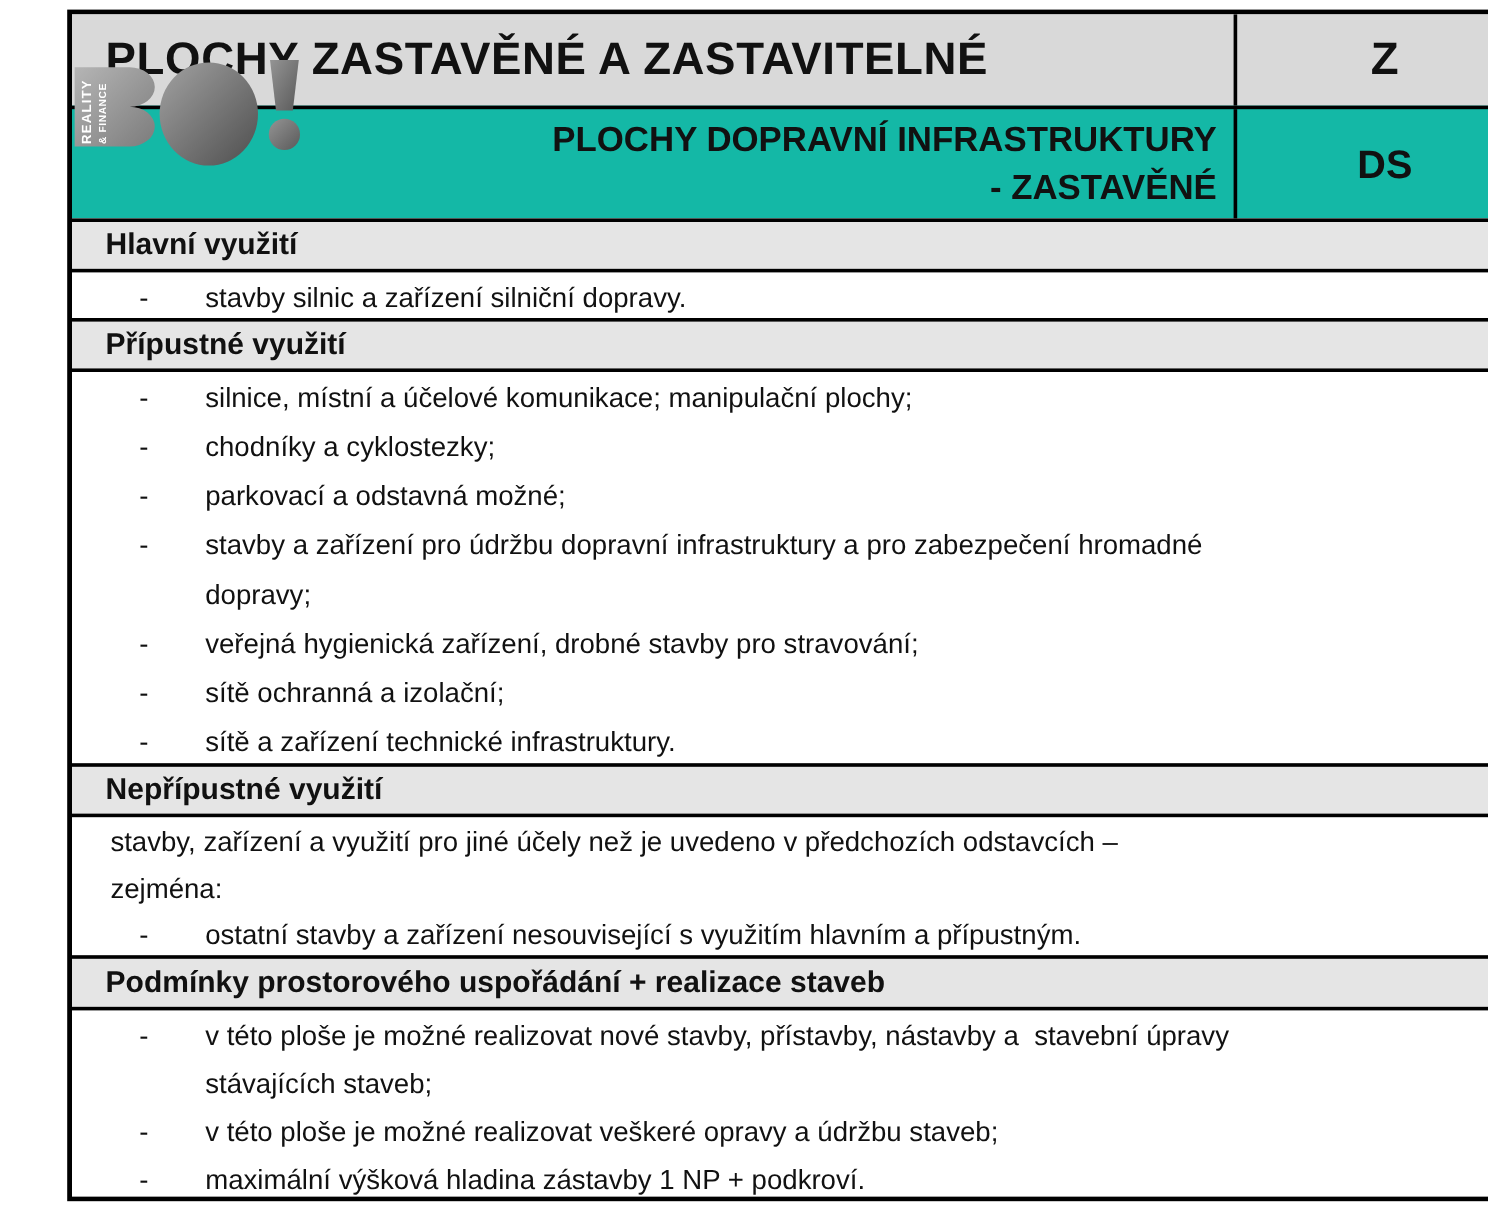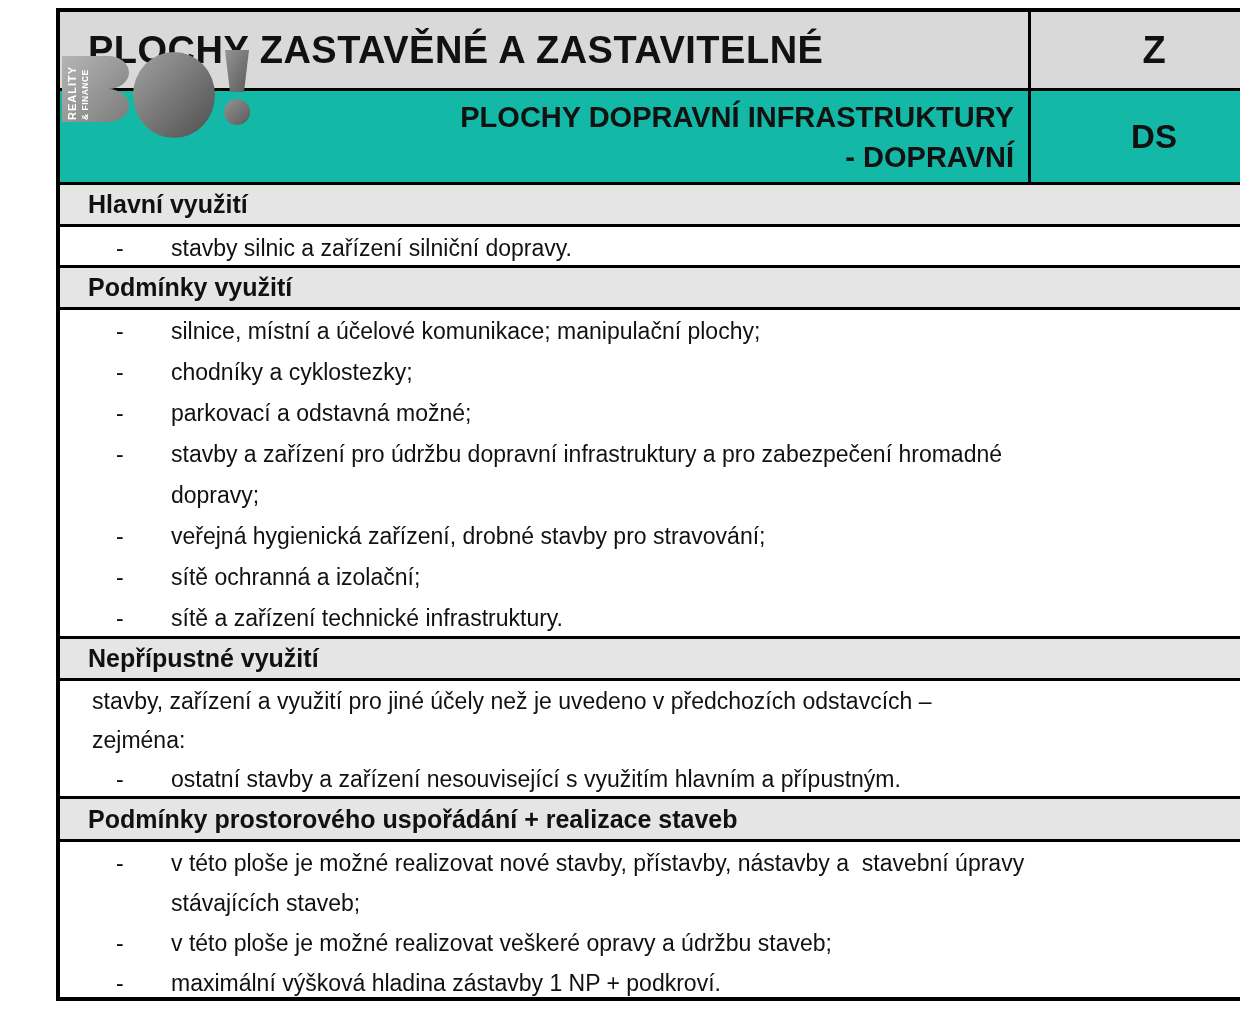--- a/index.html
+++ b/index.html
@@ -79,39 +79,39 @@
     <div class="hrow row-category">
       <div class="main">PLOCHY ZASTAVĚNÉ A ZASTAVITELNÉ</div>
       <div class="code-cell">
         <span>Z</span>
       </div>
     </div>
 
     <div class="hrow row-area">
       <div class="main">
         <span>PLOCHY DOPRAVNÍ INFRASTRUKTURY</span>
-        <span>- DOPRAVNÍ</span>
+        <span>- ZASTAVĚNÉ</span>
       </div>
       <div class="code-cell">
         <span>DS</span>
       </div>
     </div>
 
     <div class="sec-head h42">
       <span>Hlavní využití</span>
     </div>
     <div class="sec-body h41 fs-body lh41">
       <div class="li">
         <span class="dash">-</span>
         <span class="txt">stavby silnic a zařízení silniční dopravy.</span>
       </div>
     </div>
 
     <div class="sec-head h42">
-      <span>Podmínky využití</span>
+      <span>Přípustné využití</span>
     </div>
     <div class="sec-body h329 fs-body lh41">
       <div class="li">
         <span class="dash">-</span>
         <span class="txt">silnice, místní a účelové komunikace; manipulační plochy;</span>
       </div>
       <div class="li">
         <span class="dash">-</span>
         <span class="txt">chodníky a cyklostezky;</span>
       </div>

